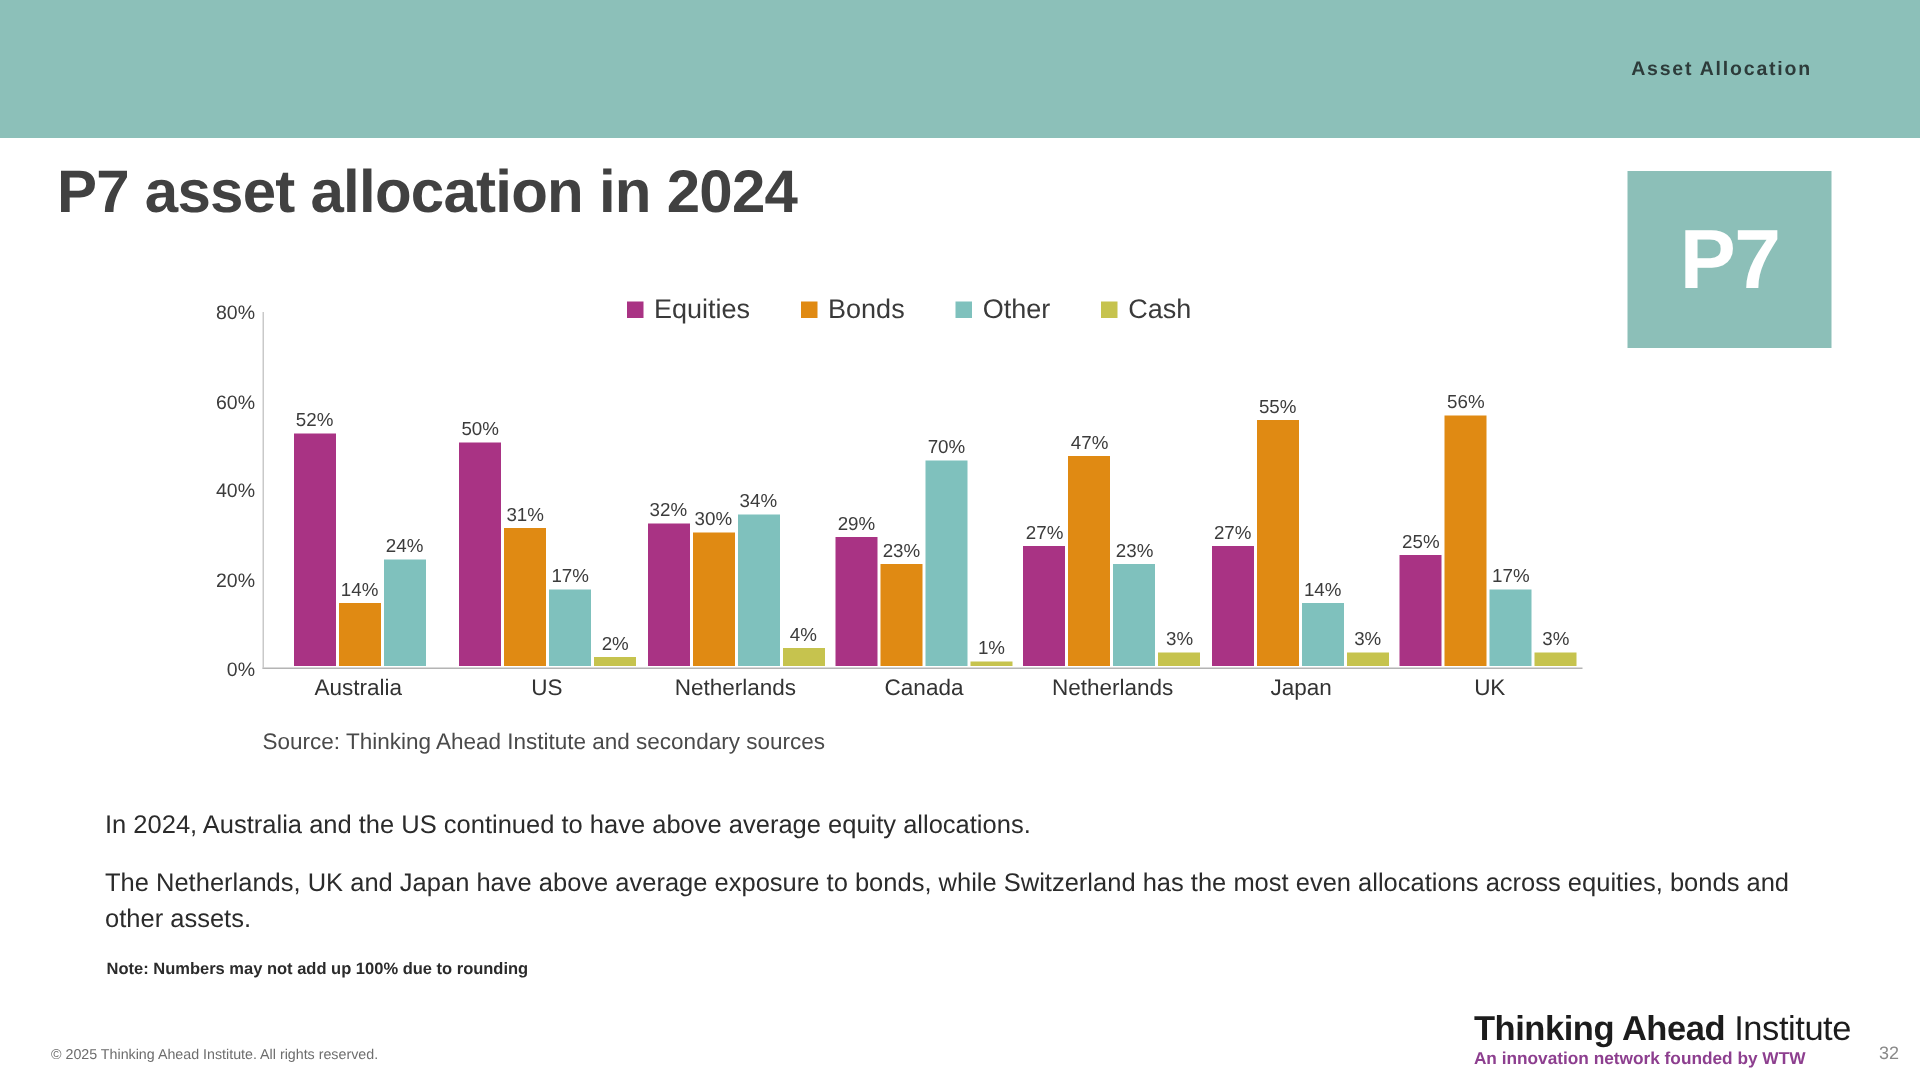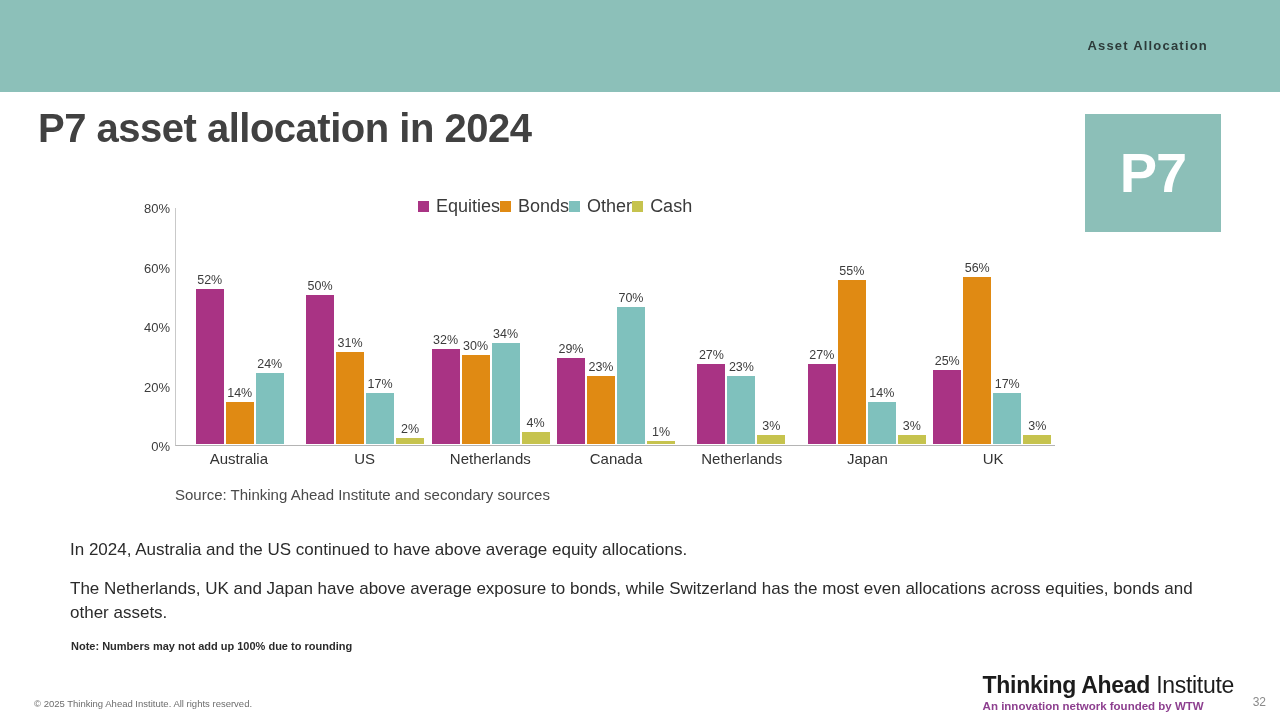--- a/index.html
+++ b/index.html
@@ -70,20 +70,21 @@
     left: 118px;
     top: 196px;
     width: 950px;
     height: 310px;
   }
   .legend {
     position: absolute;
     left: 300px;
     top: 0px;
     display: flex;
+    gap: 34px;
     align-items: center;
   }
   .legend-item {
     display: flex;
     align-items: center;
     gap: 7px;
   }
   .legend-swatch {
     width: 11px;
     height: 11px;
@@ -346,20 +347,24 @@
             <div class="bar" title="Canada Cash 1%" style="height: 2.975px; background: rgb(198, 195, 78);"></div>
             <div class="bar-value" style="bottom: 4.975px;">1%</div>
           </div>
         </div>
         <div class="group">
           <div class="bar-slot">
             <div class="bar" title="Netherlands Equities 27%" style="height: 80.325px; background: rgb(169, 51, 132);"></div>
             <div class="bar-value" style="bottom: 82.325px;">27%</div>
           </div>
           <div class="bar-slot">
+            <div class="bar" title="Netherlands Bonds 47%" style="height: 139.825px; background: rgb(224, 138, 19);"></div>
+            <div class="bar-value" style="bottom: 141.825px;">47%</div>
+          </div>
+          <div class="bar-slot">
             <div class="bar" title="Netherlands Other 23%" style="height: 68.425px; background: rgb(127, 193, 189);"></div>
             <div class="bar-value" style="bottom: 70.425px;">23%</div>
           </div>
           <div class="bar-slot">
             <div class="bar" title="Netherlands Cash 3%" style="height: 8.925px; background: rgb(198, 195, 78);"></div>
             <div class="bar-value" style="bottom: 10.925px;">3%</div>
           </div>
         </div>
         <div class="group">
           <div class="bar-slot">

